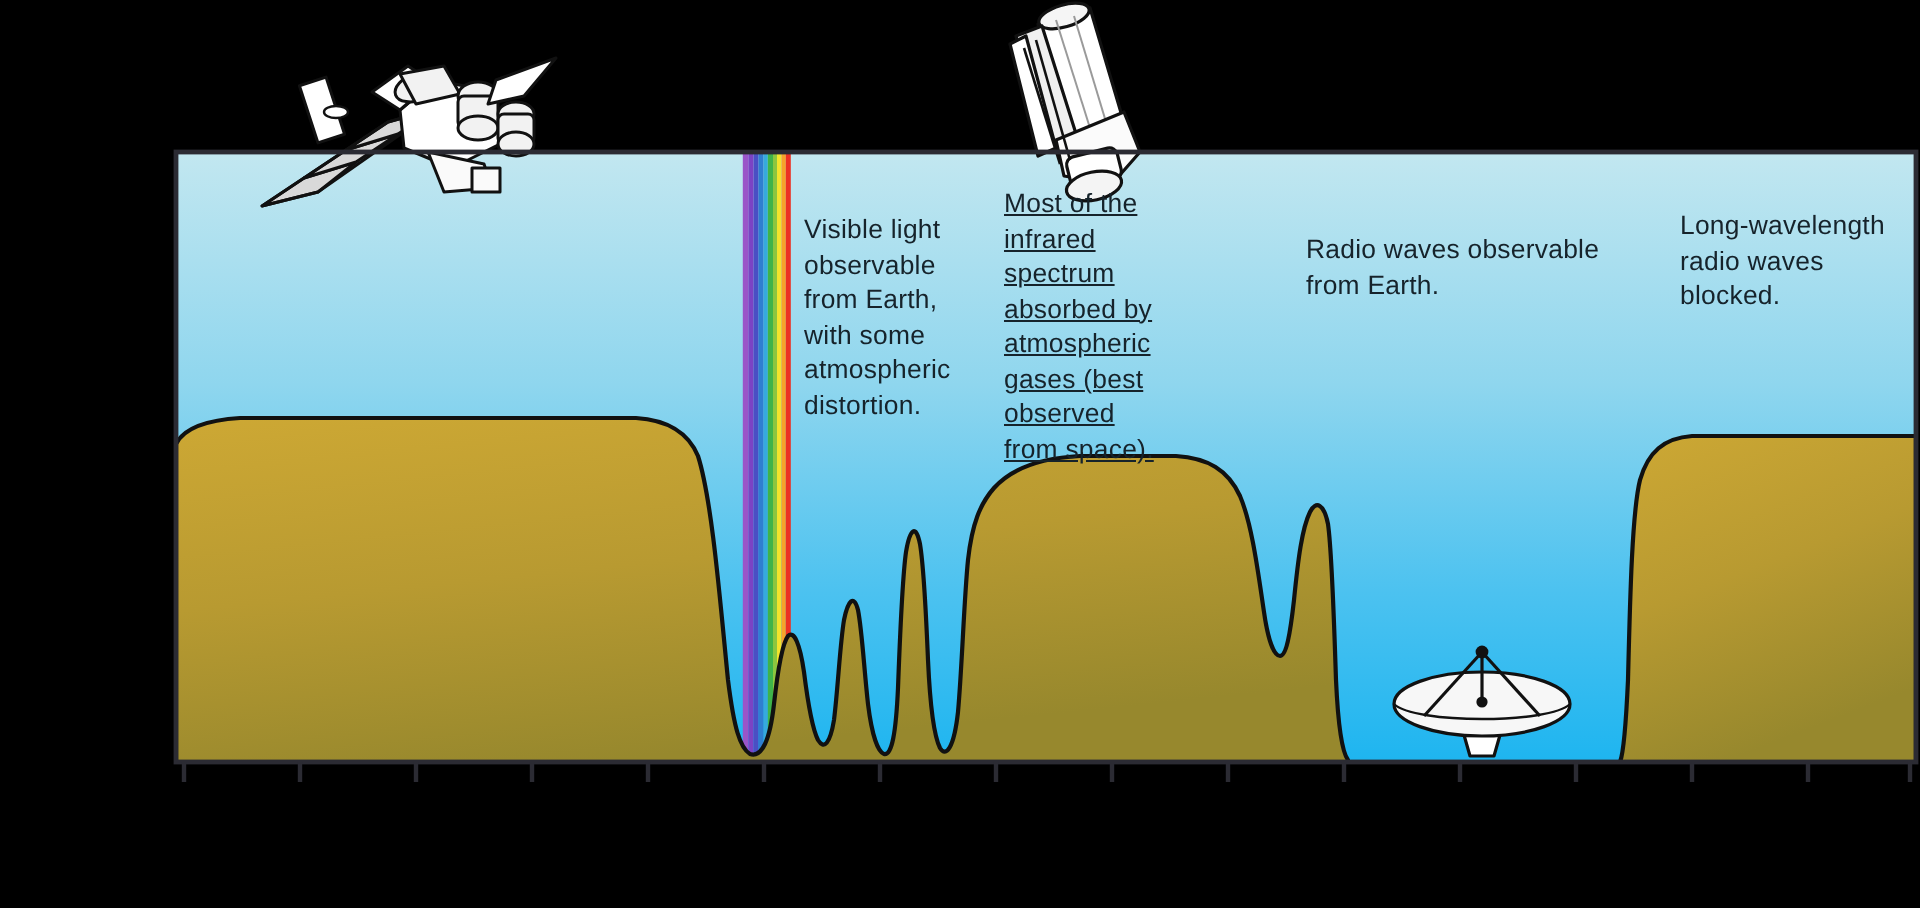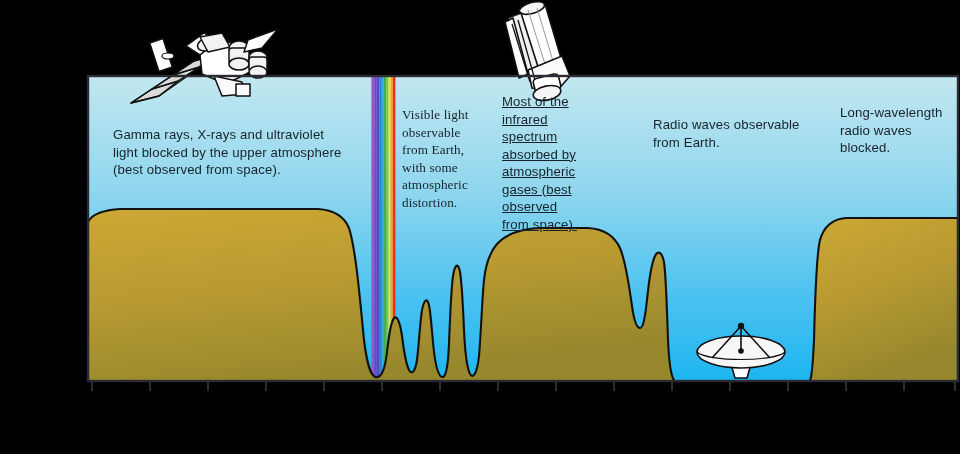--- a/index.html
+++ b/index.html
@@ -26,21 +26,21 @@
   .callout {
     position: absolute;
     color: #16232b;
     font-family: "Liberation Sans", sans-serif;
     font-size: 13.2px;
     line-height: 1.33;
     white-space: pre-line;
     letter-spacing: 0.01em;
   }
   #label-gamma   { left: 113px; top: 126px; width: 290px; }
-  #label-visible { left: 402px; top: 106px; width: 74px; font-family: Liberation Serif, serif; }
+  #label-visible { left: 402px; top: 106px; width: 74px; }
   #label-infrared{ left: 502px; top: 93px;  width: 96px; text-decoration: underline; }
   #label-radio   { left: 653px; top: 116px; width: 170px; }
   #label-longwave{ left: 840px; top: 104px; width: 106px; }
 </style>
 </head>
 <body>
 
 <div id="stage">
 
   <svg id="diagram-svg" viewBox="0 0 960 454">
@@ -258,23 +258,20 @@
       <line x1="614" y1="381" x2="614" y2="391"></line>
       <line x1="672" y1="381" x2="672" y2="391"></line>
       <line x1="730" y1="381" x2="730" y2="391"></line>
       <line x1="788" y1="381" x2="788" y2="391"></line>
       <line x1="846" y1="381" x2="846" y2="391"></line>
       <line x1="904" y1="381" x2="904" y2="391"></line>
       <line x1="955" y1="381" x2="955" y2="391"></line>
     </g>
   </svg>
 
-  <div class="callout" id="label-gamma">Gamma rays, X-rays and ultraviolet
-light blocked by the upper atmosphere
-(best observed from space).</div>
 
   <div class="callout" id="label-visible">Visible light
 observable
 from Earth,
 with some
 atmospheric
 distortion.</div>
 
   <div class="callout" id="label-infrared">Most of the
 infrared spectrum

